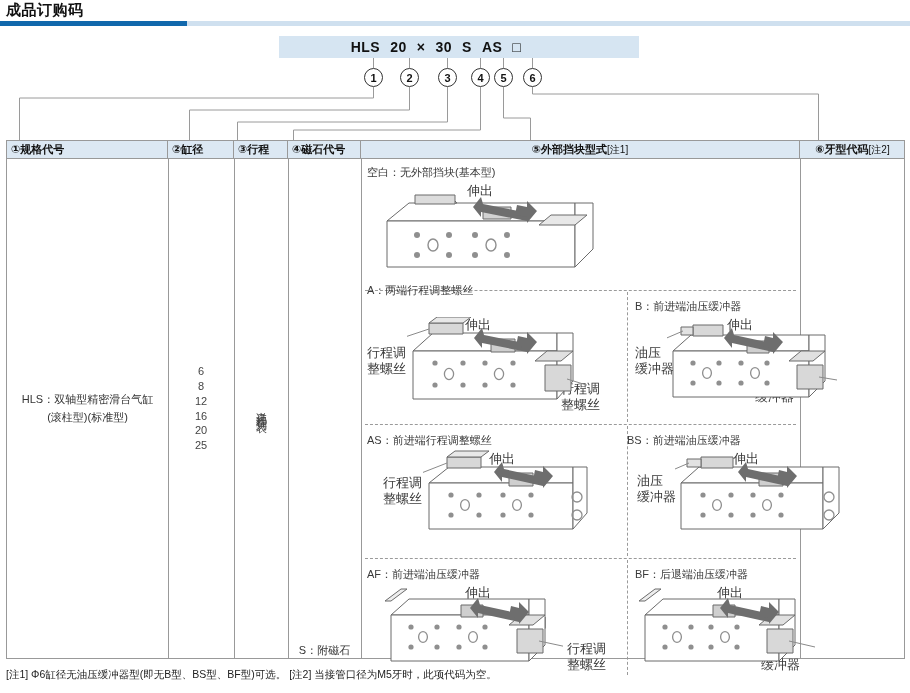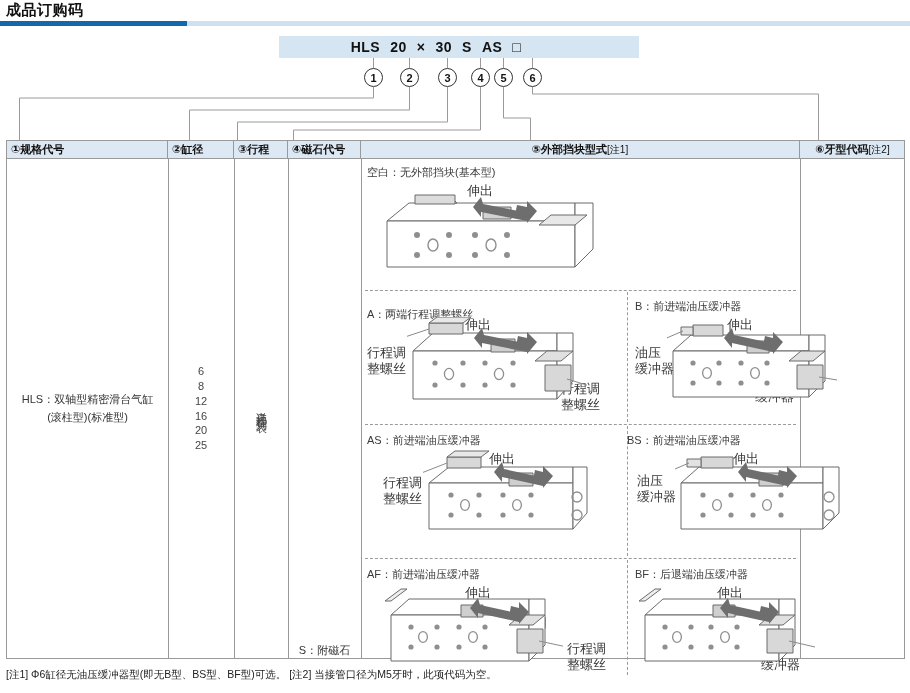--- a/index.html
+++ b/index.html
@@ -65,21 +65,21 @@
     border-right:1px solid #999;
   }
   .th .note-ref { font-weight:normal; font-size:10px; }
   .th.center { text-align:center; padding-left:0; }
 
   .col-sep { position:absolute; top:18px; bottom:0; width:0; border-left:1px solid #999; }
 
   
   .c1-body {
     position:absolute; left:0; top:18px; width:161px; bottom:0;
-    display:flex; align-items:center; justify-content:center;
+    display:flex; flex-direction:column; justify-content:center;
     line-height:1.55; text-align:center; font-size:11px; color:#333;
   }
   .c1-block { margin:5px 0; }
   
   .c2-body {
     position:absolute; left:161px; top:18px; width:66px; bottom:0;
     display:flex; align-items:center; justify-content:center;
   }
   .bore-list { text-align:center; line-height:1.35; font-size:11px; color:#444; }
   
@@ -264,21 +264,21 @@
           <ellipse cx="112" cy="54" rx="5" ry="6" fill="none" stroke="#8f8f8f" stroke-width="1.4"></ellipse>
         </g>
       </svg>
       <svg style="position:absolute; left:110px; top:34px;" width="70" height="34" viewBox="0 0 70 34">
         <path d="M10 4 L2 14 L10 24 L10 19 L56 28 L58 20 L12 11 Z" fill="#6e6e6e"></path>
         <path d="M56 8 L66 18 L56 30 L56 24 L44 22 L46 12 L56 14 Z" fill="#6e6e6e"></path>
       </svg>
     </div>
 
     <div>
-      <div class="opt-label" style="left:6px; top:148px;">A：两端行程调整螺丝</div>
+      <div class="opt-label" style="left:6px; top:124px;">A：两端行程调整螺丝</div>
       <div class="anno" style="left:104px; top:158px;">伸出</div>
       <div class="anno" style="left:168px; top:190px;">缩回</div>
       <div class="anno" style="left:6px; top:186px; text-align:right;">
         <div>行程调</div>
         <div>整螺丝</div>
       </div>
       <div class="anno" style="left:200px; top:222px;">
         <div>行程调</div>
         <div>整螺丝</div>
       </div>
@@ -356,21 +356,21 @@
           <line x1="152" y1="58" x2="176" y2="62"></line>
         </g>
       </svg>
       <svg style="position:absolute; left:362px; top:166px;" width="64" height="32" viewBox="0 0 64 32">
         <path d="M9 3 L1 13 L9 23 L9 18 L50 27 L52 19 L11 10 Z" fill="#6e6e6e"></path>
         <path d="M50 7 L60 17 L50 29 L50 23 L40 21 L42 11 L50 13 Z" fill="#6e6e6e"></path>
       </svg>
     </div>
 
     <div>
-      <div class="opt-label" style="left:6px; top:274px;">AS：前进端油压缓冲器</div>
+      <div class="opt-label" style="left:6px; top:274px;">AS：前进端行程调整螺丝</div>
       <div class="anno" style="left:128px; top:292px;">伸出</div>
       <div class="anno" style="left:186px; top:322px;">缩回</div>
       <div class="anno" style="left:22px; top:316px;">
         <div>行程调</div>
         <div>整螺丝</div>
       </div>
       <svg style="position:absolute; left:62px; top:290px;" width="170" height="100" viewBox="0 0 170 100">
         <g fill="#ffffff" stroke="#6b6b6b" stroke-width="1" stroke-linejoin="round">
           <polygon points="6,34 26,18 150,18 150,34"></polygon>
           <polygon points="6,34 150,34 150,80 6,80"></polygon>

